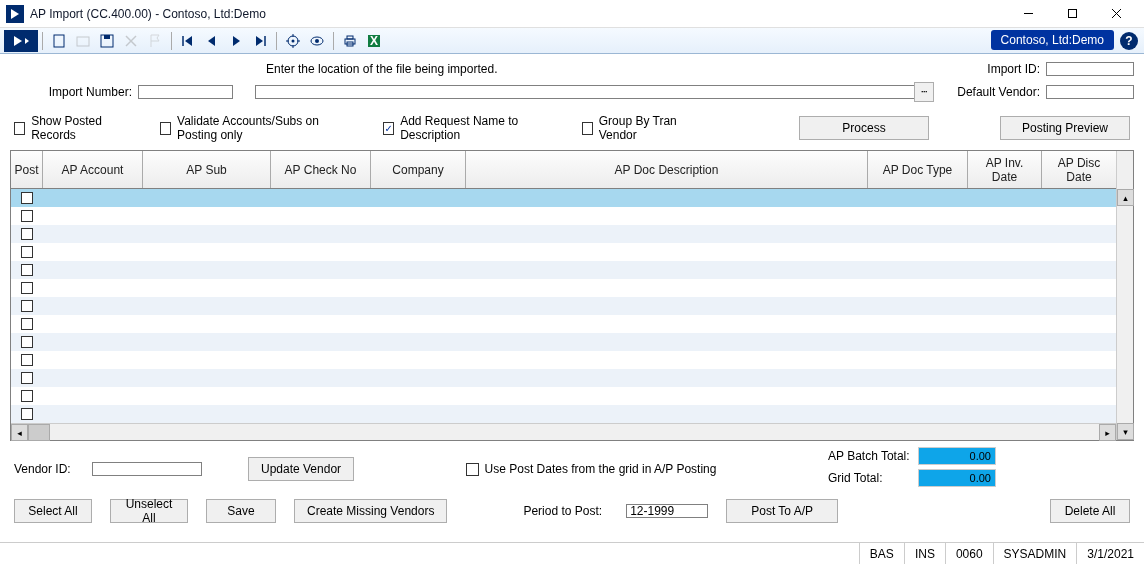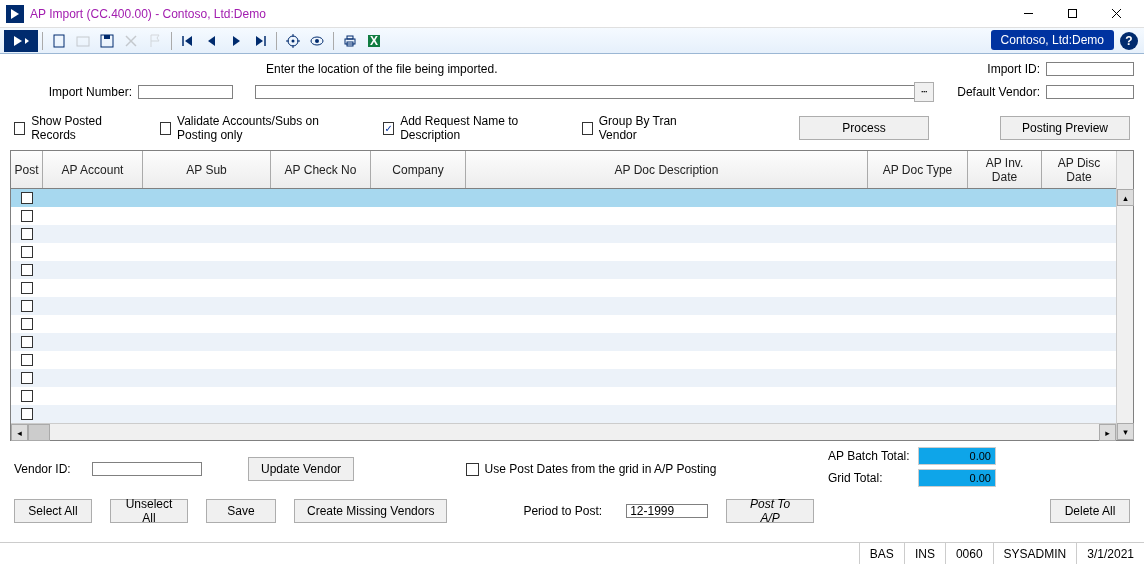--- a/index.html
+++ b/index.html
@@ -2,21 +2,21 @@
 <html><head>
 <meta charset="utf-8">
 <style>
   * { box-sizing: border-box; font-family: "Segoe UI", Tahoma, sans-serif; font-size: 12px; margin: 0; padding: 0; }
   body { background: #fff; width: 1144px; height: 564px; overflow: hidden; position: relative; }
 
   
   .titlebar { height: 28px; background: #fff; display: flex; align-items: center; padding: 0 6px; border-bottom: 1px solid #e0e0e0; }
   .tb-icon { width: 18px; height: 18px; background: #002b6e; display: inline-flex; align-items: center; justify-content: center; margin-right: 6px; }
   .tb-icon svg { display: block; }
-  .tb-title { flex: 1; color: #a21caf; }
+  .tb-title { flex: 1; color: #0f172a; }
   .win-btns { display: flex; }
   .win-btn { width: 44px; height: 28px; display: flex; align-items: center; justify-content: center; cursor: pointer; }
 
   
   .toolbar { height: 26px; background: linear-gradient(#f5faff,#e6f0fb); border-bottom: 1px solid #9bb7d4; display: flex; align-items: center; padding: 0 4px; position: relative; }
   .tb-btn { width: 22px; height: 22px; display: inline-flex; align-items: center; justify-content: center; margin: 0 1px; cursor: pointer; border-radius: 2px; }
   .tb-sep { width: 1px; height: 18px; background: #aaa; margin: 0 4px; }
   .tb-run { width: 34px; height: 22px; background: #002b6e; display: inline-flex; align-items: center; justify-content: center; }
   .org-badge { position: absolute; right: 30px; top: 2px; background: #0033a0; color: #fff; padding: 3px 10px; border-radius: 3px; font-size: 12px; }
   .help-circle { width: 18px; height: 18px; border-radius: 50%; background: #002b6e; color: #fff; display: inline-flex; align-items: center; justify-content: center; font-weight: bold; font-size: 12px; position: absolute; right: 6px; top: 4px; }
@@ -350,21 +350,21 @@
 
     <div class="row" style="gap:18px;">
       <button class="btn" style="width:78px;">Select All</button>
       <button class="btn" style="width:78px;">Unselect All</button>
       <button class="btn" style="width:70px;">Save</button>
       <button class="btn">Create Missing Vendors</button>
 
       <div style="flex:0 0 40px;"></div>
       <div class="lbl" style="text-align:left;">Period to Post:</div>
       <input type="text" class="field" style="width: 82px;" value="12-1999">
-      <button class="btn" style="width:88px;font-style:italic;">Post To A/P</button>
+      <button class="btn" style="width:112px;">Post To A/P</button>
 
       <div style="flex:1"></div>
       <button class="btn" style="width:80px;">Delete All</button>
     </div>
   </div>
 
 </div>
 
 <div class="status">
   <div class="scell">BAS</div>

